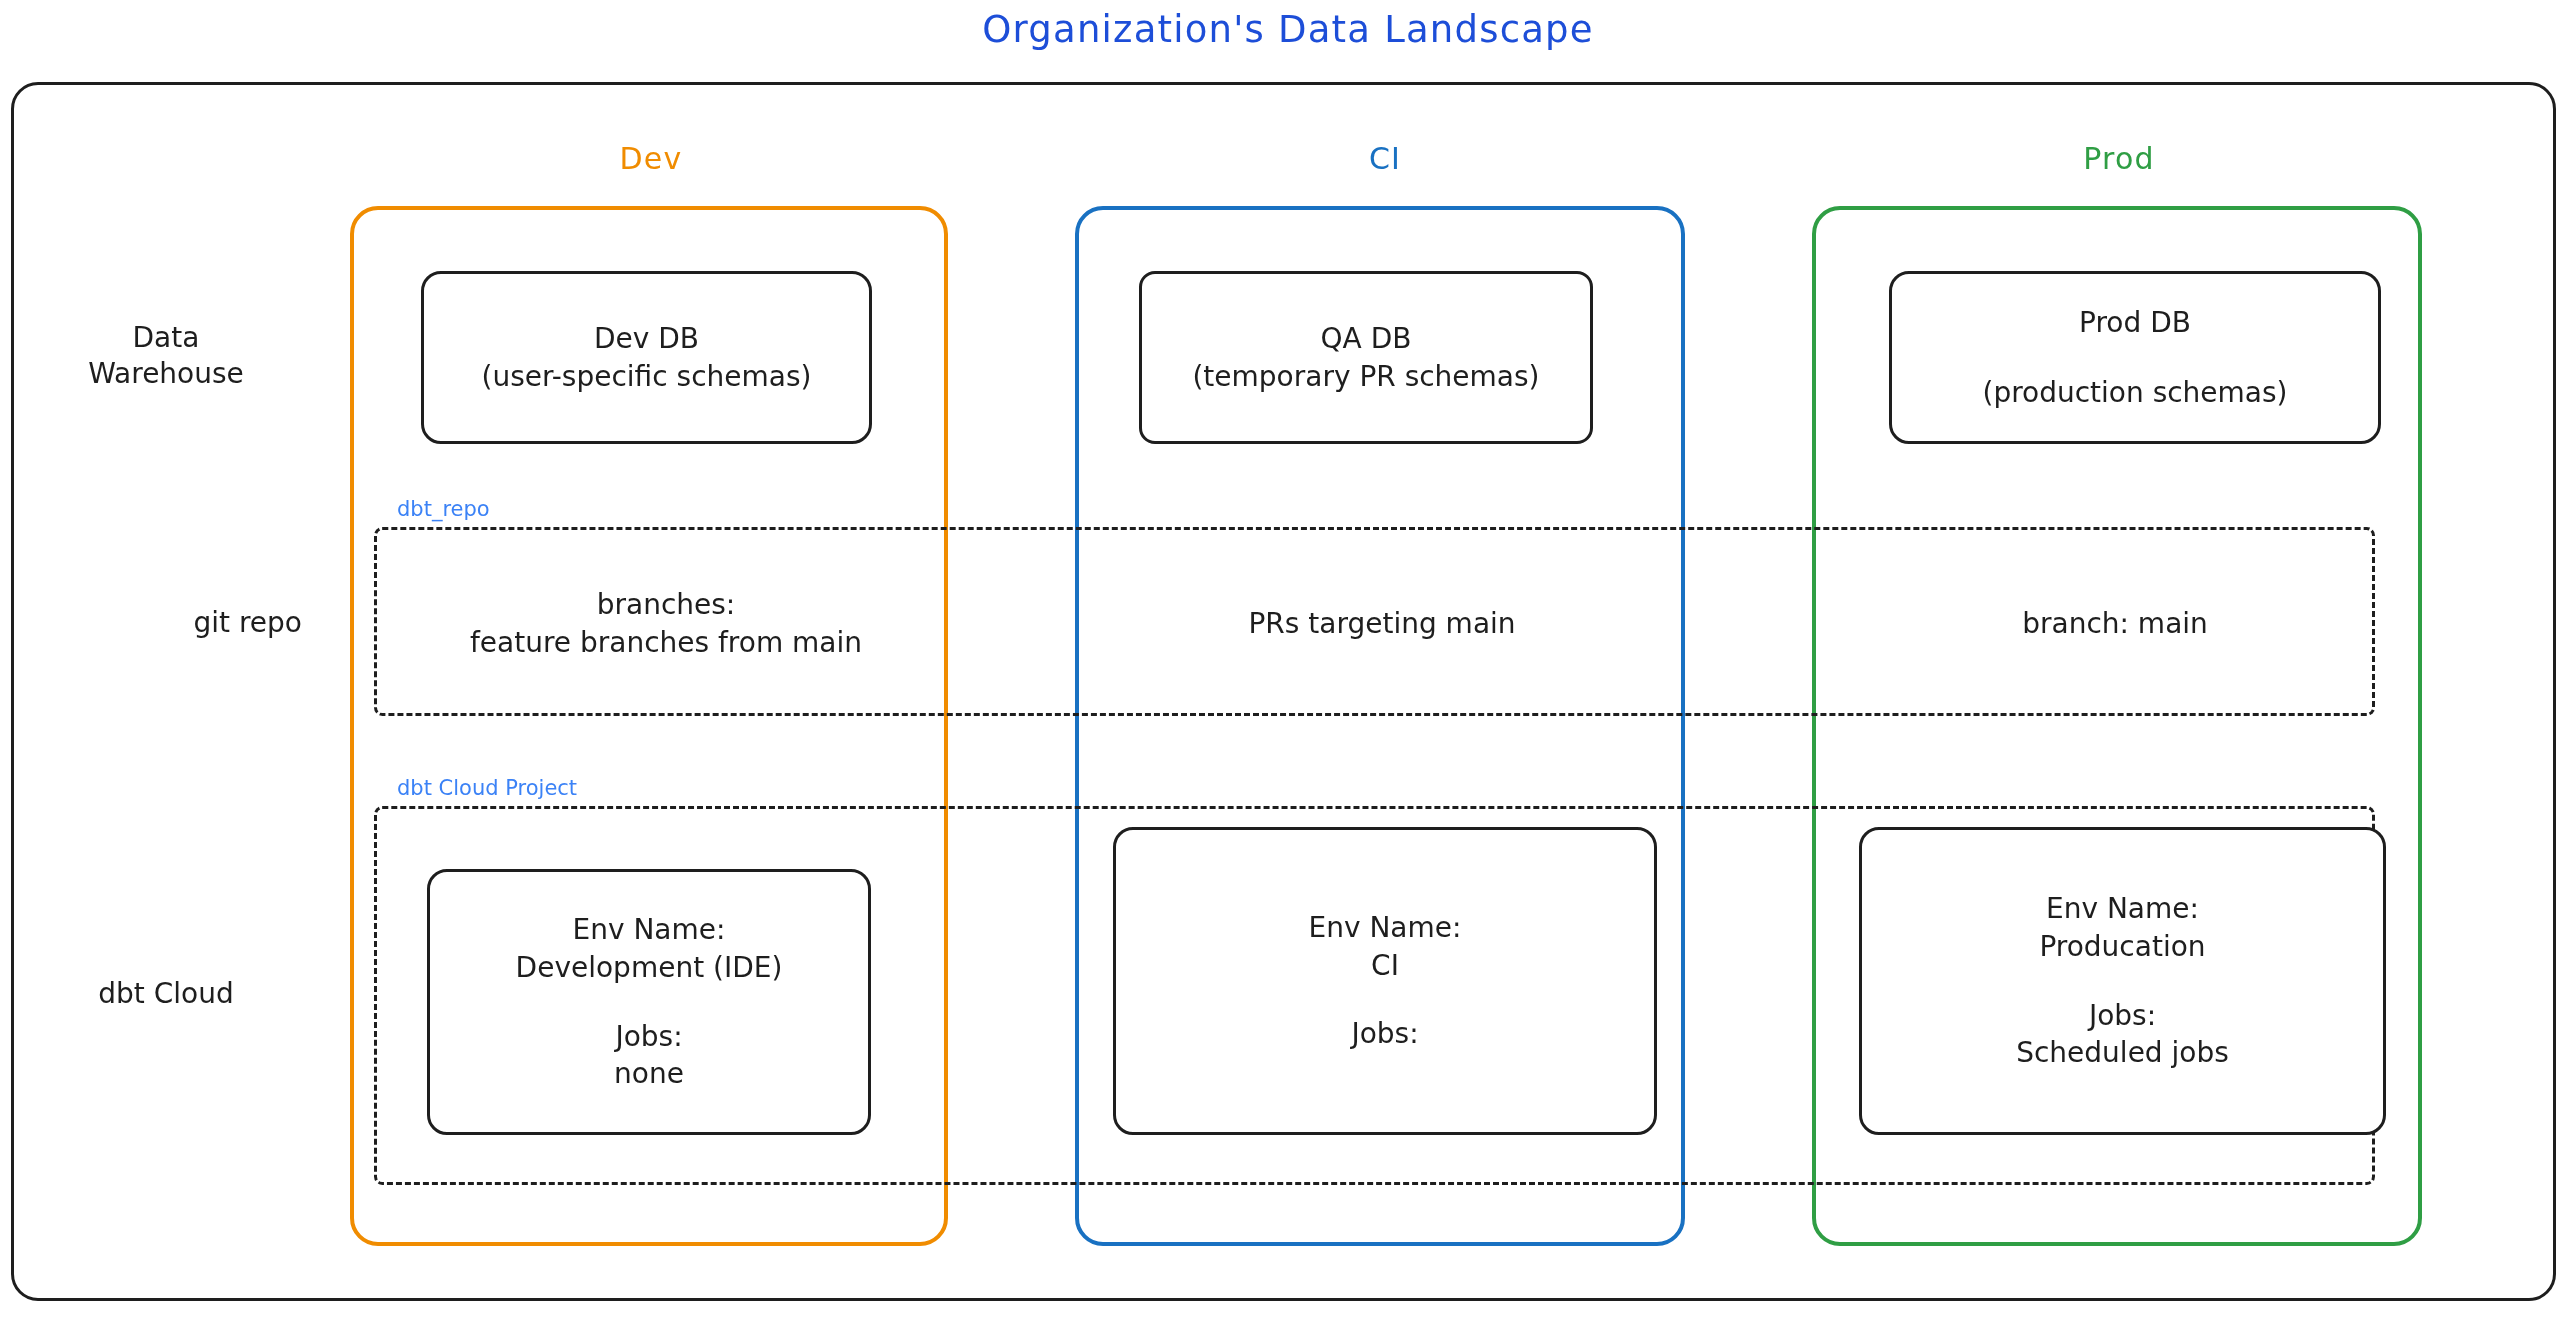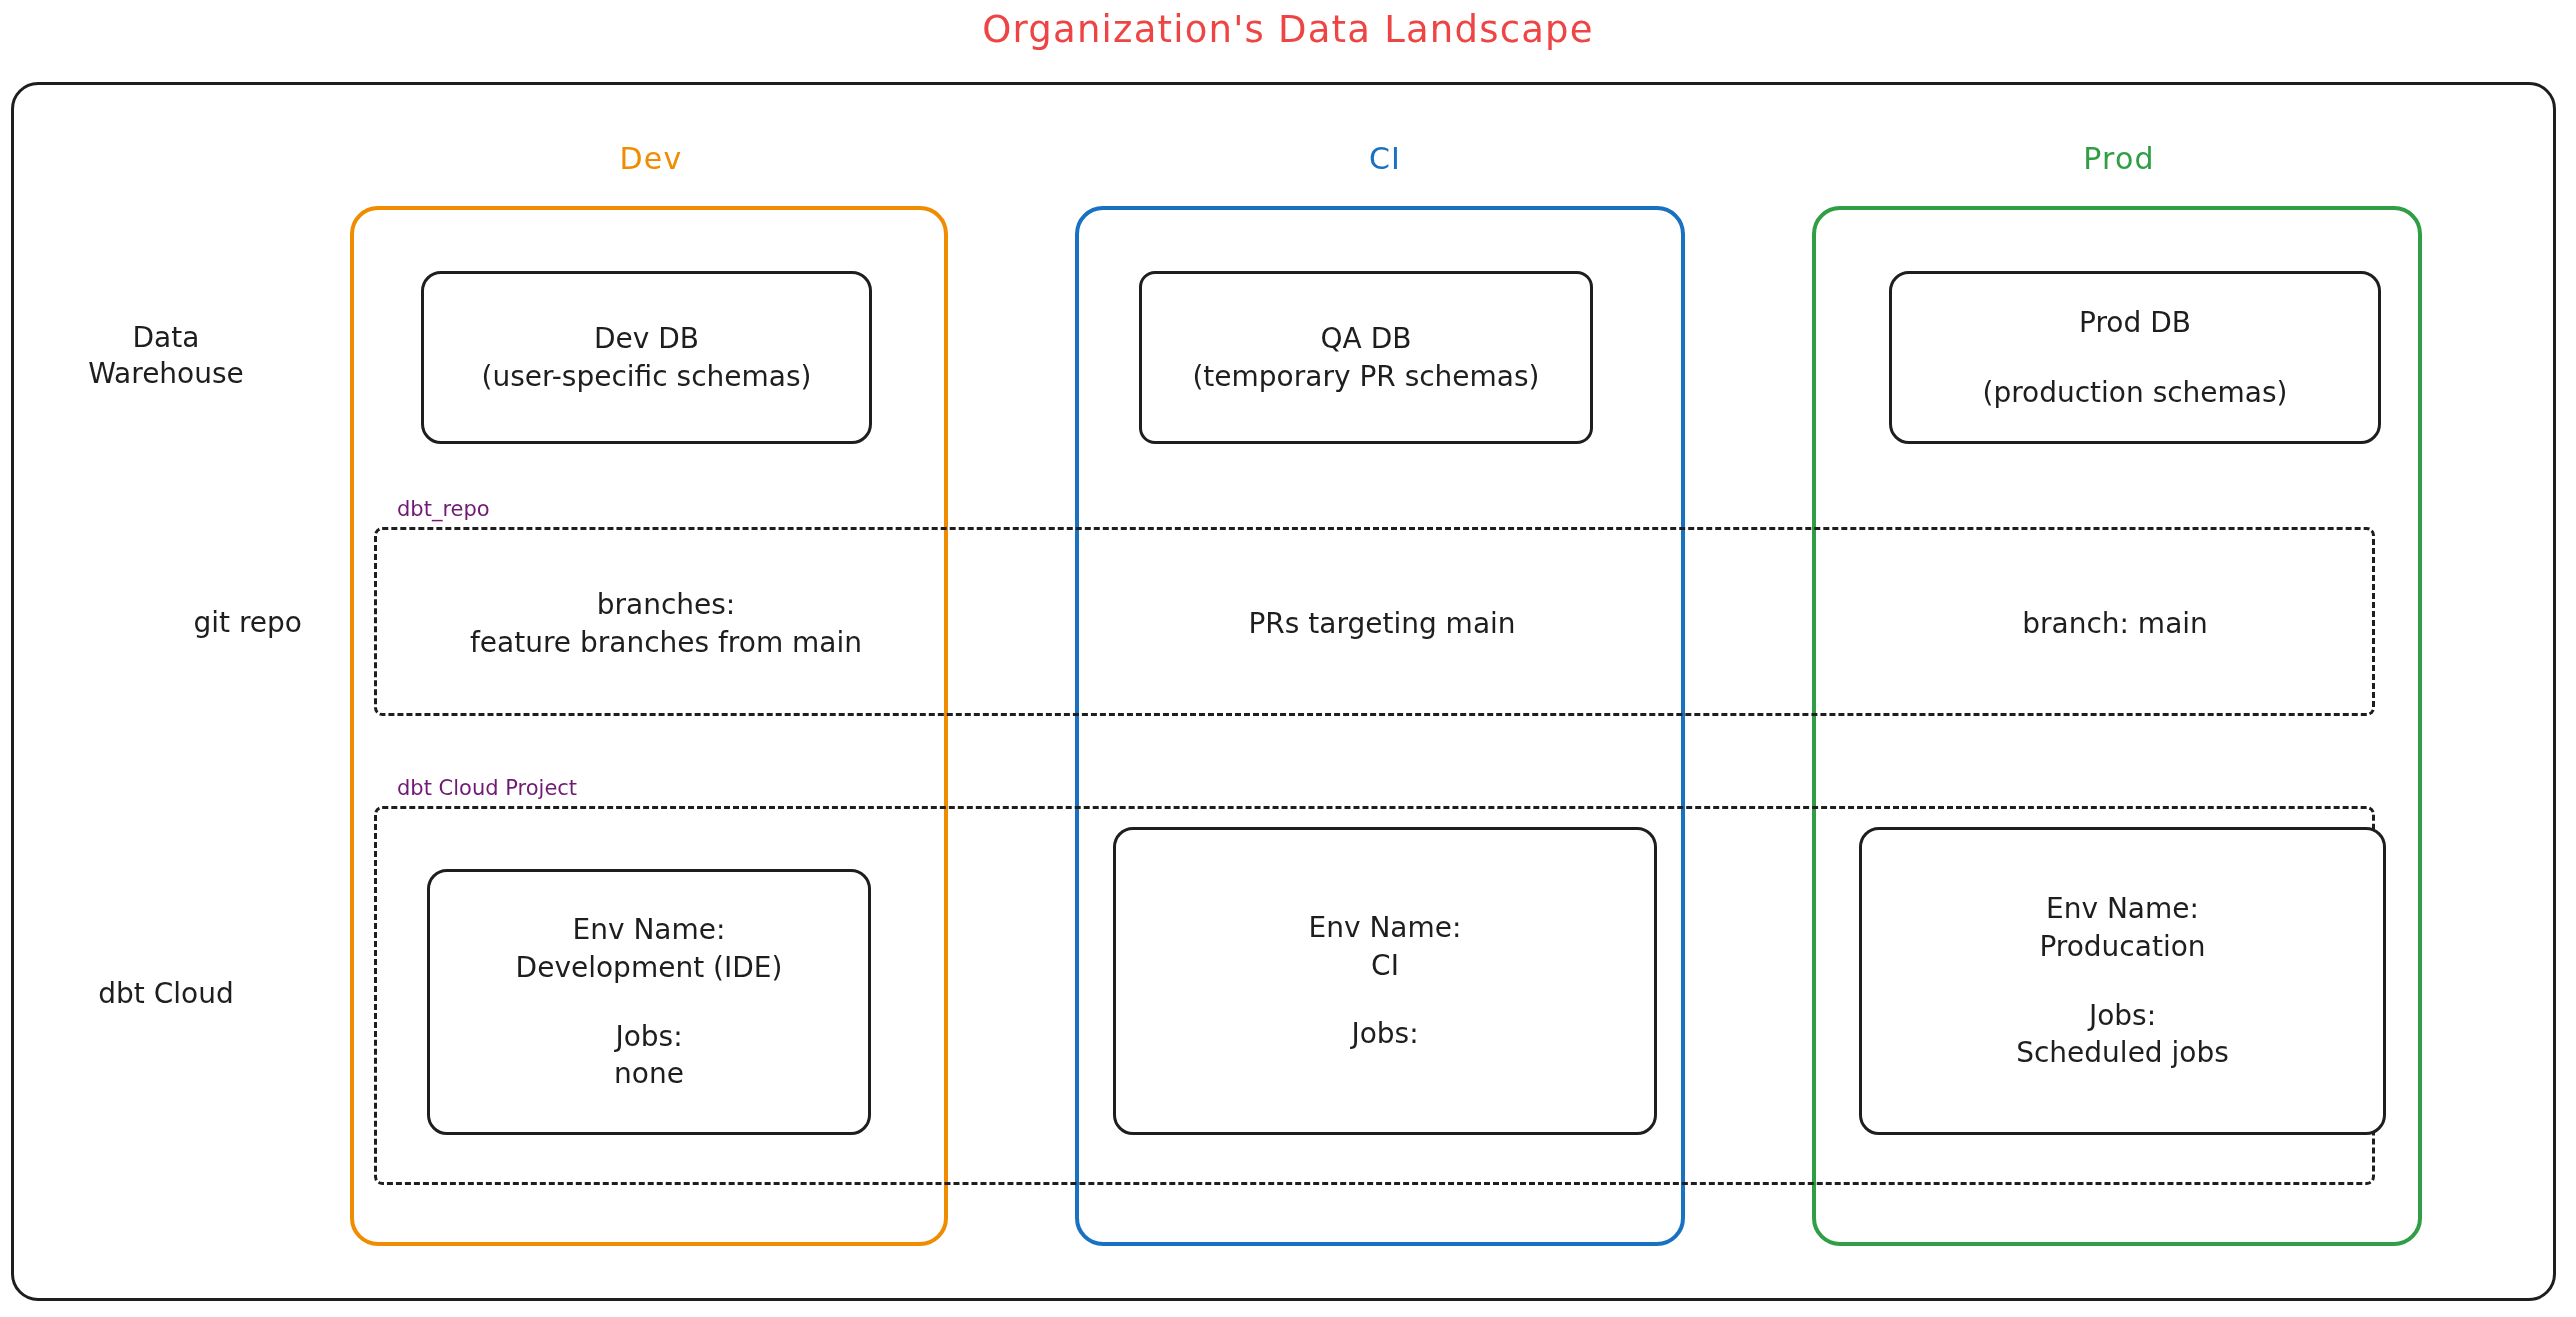--- a/index.html
+++ b/index.html
@@ -18,21 +18,21 @@
 
   
   #diagram-title {
     position: absolute;
     top: 8.3px;
     left: 0;
     width: 2576px;
     text-align: center;
     font-size: 37px;
     letter-spacing: 1.2px;
-    color: #ef4444;
+    color: #1d4ed8;
     font-family: "DejaVu Sans", sans-serif;
   }
 
   
   #outer-frame {
     position: absolute;
     left: 10.7px;
     top: 82px;
     width: 2545px;
     height: 1219px;
@@ -95,21 +95,21 @@
   #group-dbt-repo        { top: 527px;  height: 189px; }
   #group-dbt-cloud-proj  { top: 806px; height: 379px; }
 
   .group-label {
     position: absolute;
     top: -33px;
     left: 14px;
     font-size: 21px;
     background: #ffffff;
     padding: 0 6px;
-    color: #701a75;
+    color: #3b82f6;
     font-family: "DejaVu Sans", sans-serif;
     white-space: nowrap;
   }
 
   
   .node-box {
     position: absolute;
     border: 3.6px solid #1e1e1e;
     border-radius: 20px;
     background: #ffffff;

